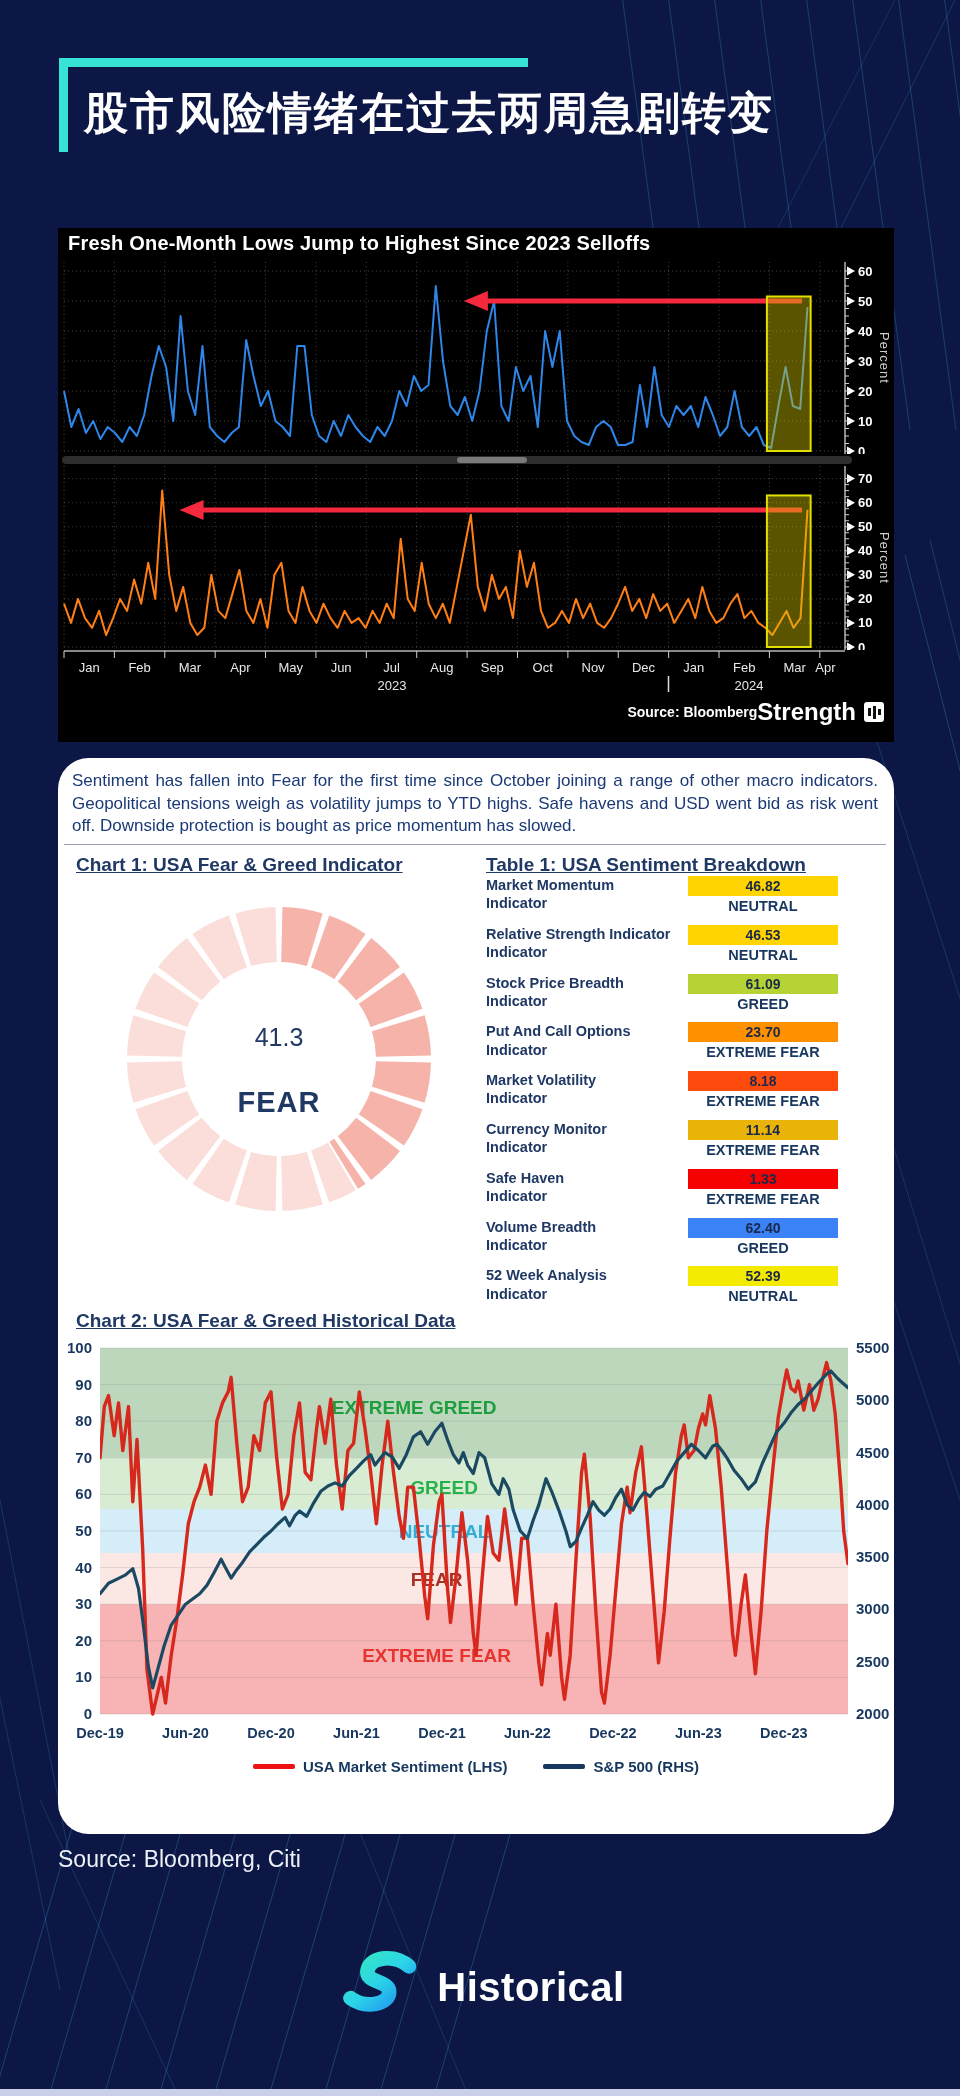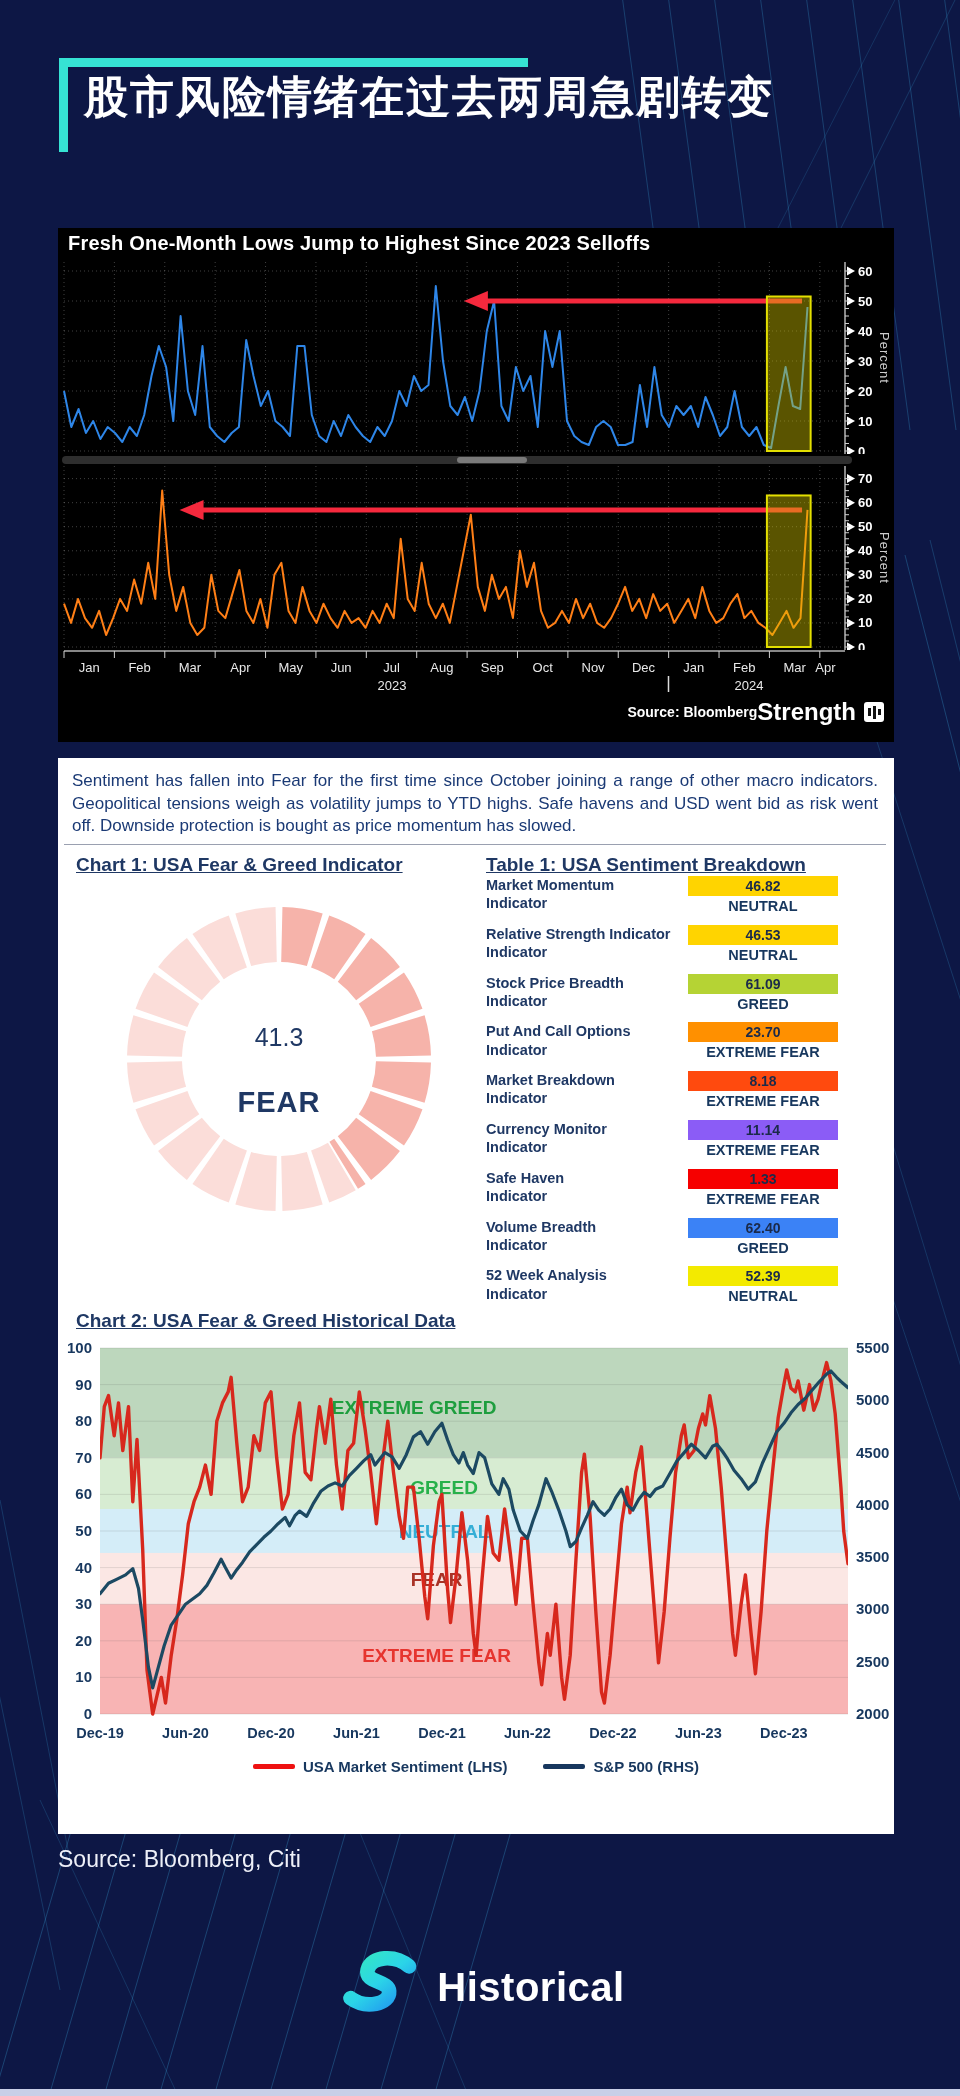--- a/index.html
+++ b/index.html
@@ -2,21 +2,21 @@
 <html><head>
 <meta charset="utf-8">
 <style>
   html,body{margin:0;padding:0;background:#0d1745;}
   body{width:960px;height:2096px;position:relative;overflow:hidden;
        font-family:"Liberation Sans", sans-serif;}
   .abs{position:absolute;}
   
   #accent-top{left:59px;top:58px;width:469px;height:9px;background:#36e3d4;}
   #accent-left{left:59px;top:58px;width:9px;height:94px;background:#36e3d4;}
-  #page-title{left:84px;top:68px;width:820px;color:#ffffff;font-size:44px;
+  #page-title{left:84px;top:84px;width:820px;color:#ffffff;font-size:44px;
               font-weight:bold;letter-spacing:2px;}
   
   #bbg-card{left:58px;top:228px;width:836px;height:514px;background:#000;}
   #bbg-title{position:absolute;left:10px;top:4px;color:#fff;font-size:20px;font-weight:bold;letter-spacing:.2px;}
   .bbg-chip{position:absolute;background:rgba(55,55,55,.85);color:#eee;font-size:13px;
             padding:3px 8px;display:flex;align-items:center;gap:6px;}
   .chip-sq{width:11px;height:11px;display:inline-block;}
   #bbg-toolbar{position:absolute;top:36px;left:50%;transform:translateX(-50%);margin-left:30px;
                background:rgba(58,58,58,.9);display:flex;gap:4px;padding:2px 6px;}
   .tool-item{color:#bbb;font-size:13px;padding:2px 8px;display:flex;gap:5px;align-items:center;cursor:pointer;}
@@ -25,21 +25,21 @@
   #bbg-thumb{position:absolute;left:50%;top:1px;width:70px;height:6px;background:#7a7a7a;border-radius:3px;}
   #bbg-footer{position:absolute;left:10px;right:10px;top:470px;display:flex;
               justify-content:flex-end;align-items:center;}
   #bbg-source{color:#fff;font-size:14px;font-weight:bold;}
   #bbg-brand{display:flex;align-items:center;gap:8px;color:#fff;font-size:24px;font-weight:bold;}
   #bbg-term{width:20px;height:20px;background:#fff;border-radius:3px;display:flex;
             align-items:center;justify-content:center;gap:2px;}
   #bbg-term i{display:block;width:3px;background:#111;}
   
   #report-card{left:58px;top:758px;width:836px;height:1076px;background:#ffffff;
-               padding:16px;box-sizing:border-box;}
+               padding:16px;box-sizing:border-box;border-radius:31px;}
   #summary{position:absolute;left:14px;top:12px;width:806px;color:#1b3a75;font-size:17px;
            line-height:1.33;text-align:justify;}
   #divider{position:absolute;left:6px;top:86px;width:822px;height:1px;background:#9aa0b0;}
   .sec-head{color:#1f3864;font-size:19px;font-weight:bold;text-decoration:underline;}
   #chart1-heading{position:absolute;left:18px;top:96px;}
   #table1-heading{position:absolute;left:428px;top:96px;}
   #gauge-wrap{position:absolute;left:56px;top:136px;width:330px;height:330px;}
   #gauge-center{position:absolute;left:0;top:0;width:330px;height:330px;display:flex;
                 flex-direction:column;align-items:center;justify-content:center;gap:34px;
                 pointer-events:none;}
@@ -415,35 +415,35 @@
           <div class="t-name">Put And Call Options</div>
           <div class="t-sub">Indicator</div>
         </div>
         <div>
           <div class="t-badge" style="background: rgb(255, 144, 0);">23.70</div>
           <div class="t-status">EXTREME FEAR</div>
         </div>
       </div>
       <div class="t-row">
         <div>
-          <div class="t-name">Market Breakdown</div>
+          <div class="t-name">Market Volatility</div>
           <div class="t-sub">Indicator</div>
         </div>
         <div>
           <div class="t-badge" style="background: rgb(255, 74, 14);">8.18</div>
           <div class="t-status">EXTREME FEAR</div>
         </div>
       </div>
       <div class="t-row">
         <div>
           <div class="t-name">Currency Monitor</div>
           <div class="t-sub">Indicator</div>
         </div>
         <div>
-          <div class="t-badge" style="background: #8b5cf6;">11.14</div>
+          <div class="t-badge" style="background: #eab308;">11.14</div>
           <div class="t-status">EXTREME FEAR</div>
         </div>
       </div>
       <div class="t-row">
         <div>
           <div class="t-name">Safe Haven</div>
           <div class="t-sub">Indicator</div>
         </div>
         <div>
           <div class="t-badge" style="background: rgb(246, 0, 0);">1.33</div>

